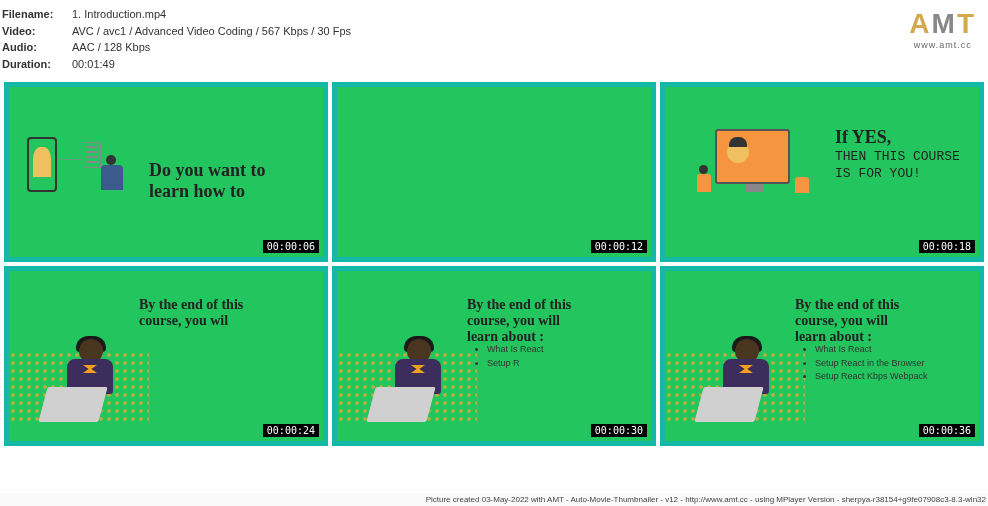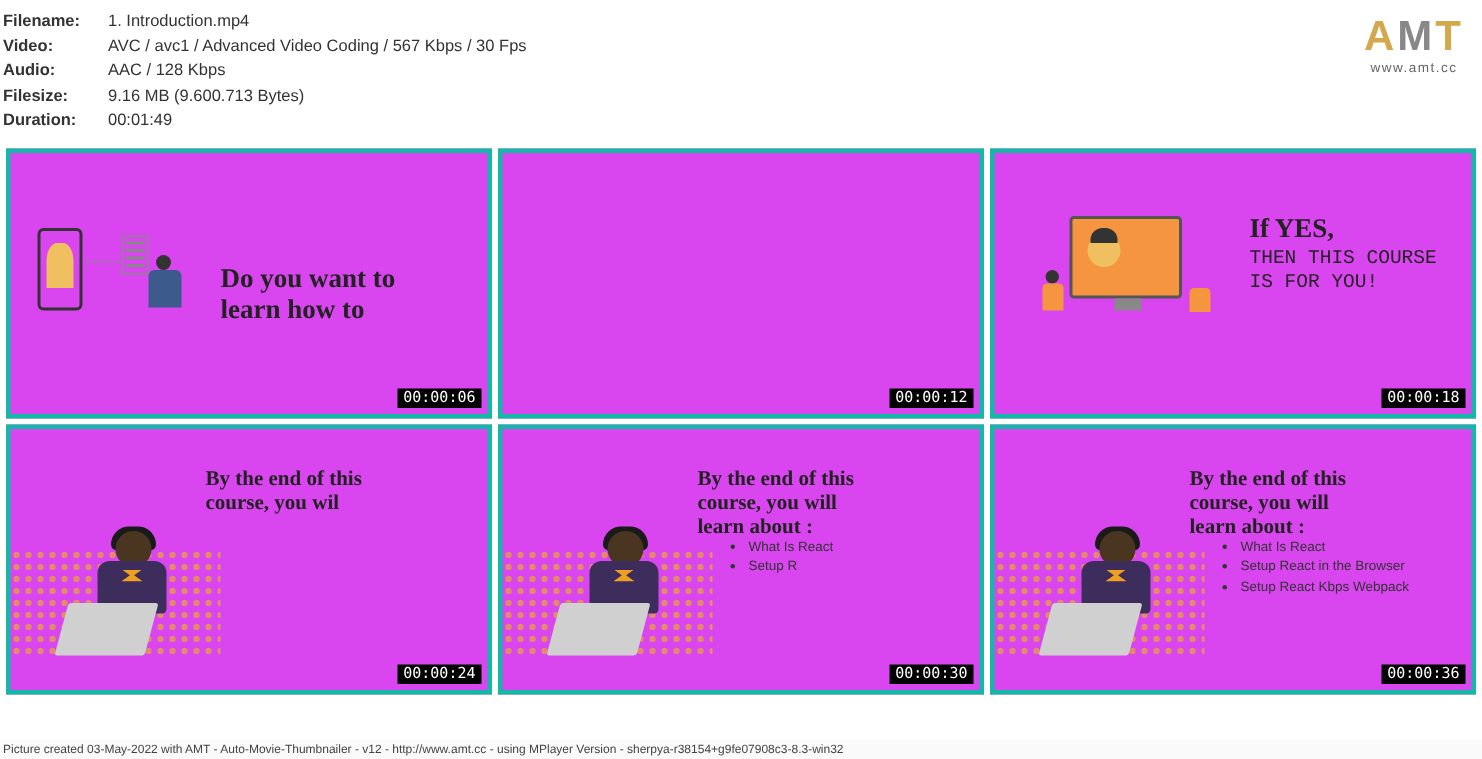--- a/index.html
+++ b/index.html
@@ -7,21 +7,21 @@
 .header{padding:6px 2px;font-size:11px;color:#333;line-height:1.5}
 .header-row{display:flex}
 .header-label{width:70px;font-weight:bold}
 .logo-area{position:absolute;top:8px;right:12px;text-align:center}
 .logo-text{font-size:28px;font-weight:bold;color:#999;letter-spacing:2px;font-family:Liberation Sans, sans-serif}
 .logo-text .a{color:#d4a84c}
 .logo-text .m{color:#888}
 .logo-text .t{color:#d4a84c}
 .logo-url{font-size:9px;color:#666;letter-spacing:1px}
 .grid{display:grid;grid-template-columns:repeat(3,1fr);gap:4px;padding:4px}
-.thumb{position:relative;background:#d946ef;border:3px solid #14b8a6;height:180px;overflow:hidden}
+.thumb{position:relative;background:#22c55e;border:5px solid #14b8a6;height:180px;overflow:hidden}
 .thumb-content{position:relative;width:100%;height:100%;padding:12px}
 .timestamp{position:absolute;bottom:4px;right:4px;background:#000;color:#fff;font-size:10px;padding:1px 4px;font-family:monospace}
 .phone-icon{position:absolute;left:18px;top:50px;width:30px;height:55px;border:2px solid #333;border-radius:4px}
 .phone-person{position:absolute;left:24px;top:60px;width:18px;height:30px;background:#f0c060;border-radius:40% 40% 0 0}
 .arrow-line{position:absolute;left:50px;top:72px;width:22px;height:1px;border-top:1px dashed #888}
 .checklist{position:absolute;left:74px;top:55px;width:18px;height:26px;border:1px solid #888}
 .checklist::before{content:"";position:absolute;top:3px;left:2px;width:12px;height:2px;background:#888;box-shadow:0 5px 0 #888,0 10px 0 #888,0 15px 0 #888}
 .person-blue{position:absolute;left:92px;top:68px;width:22px;height:50px}
 .person-blue::before{content:"";position:absolute;top:0;left:5px;width:10px;height:10px;background:#333;border-radius:50%}
 .person-blue::after{content:"";position:absolute;top:10px;left:0;width:22px;height:25px;background:#3d5a8c;border-radius:4px 4px 0 0}
@@ -39,42 +39,38 @@
 .t3-sub{position:absolute;left:170px;top:62px;font-family:Liberation Mono, monospace;font-size:13px;color:#222;line-height:1.3}
 .dot-wall{position:absolute;left:0;top:80px;width:140px;height:70px;background:radial-gradient(circle,#e6a830 2px,transparent 2px);background-size:8px 8px;opacity:0.7}
 .laptop-person{position:absolute;left:40px;top:68px;width:85px;height:90px}
 .head{position:absolute;top:0;left:30px;width:24px;height:24px;background:#4a3520;border-radius:50%}
 .hair{position:absolute;top:-3px;left:27px;width:30px;height:16px;background:#1a1a1a;border-radius:12px 12px 4px 4px}
 .body-purple{position:absolute;top:20px;left:18px;width:46px;height:35px;background:#3d2d5c;border-radius:8px 8px 3px 3px}
 .bowtie{position:absolute;top:26px;left:34px;width:14px;height:8px;background:#f0a020;clip-path:polygon(0 0,40% 50%,0 100%,100% 100%,60% 50%,100% 0)}
 .laptop{position:absolute;top:48px;left:-6px;width:60px;height:35px;background:#d0d0d0;transform:skewX(-15deg);border-radius:2px}
 .t4-text{left:130px;top:26px;font-size:14px;line-height:1.15}
 .bullets{position:absolute;left:148px;top:72px;font-size:9px;color:#333;line-height:1.5}
-.bullets li{list-style:disc;margin-left:16px}
-.footer{position:absolute;bottom:0;left:0;right:0;font-size:8px;color:#444;text-align:left;padding:2px;background:#fafafa}
+.bullets li{list-style:disc;margin-left:2px}
+.footer{position:absolute;bottom:0;left:0;right:0;font-size:8px;color:#444;text-align:right;padding:2px;background:#fafafa}
 </style>
 </head>
 <body>
 
 <div class="header">
   <div class="header-row">
       <span class="header-label">Filename:</span>
       <span>1. Introduction.mp4</span>
     </div>
   <div class="header-row">
       <span class="header-label">Video:</span>
       <span>AVC / avc1 / Advanced Video Coding / 567 Kbps / 30 Fps</span>
     </div>
   <div class="header-row">
       <span class="header-label">Audio:</span>
       <span>AAC / 128 Kbps</span>
-    </div>
-  <div class="header-row">
-      <span class="header-label">Filesize:</span>
-      <span>9.16 MB (9.600.713 Bytes)</span>
     </div>
   <div class="header-row">
       <span class="header-label">Duration:</span>
       <span>00:01:49</span>
     </div>
 </div>
 
 <div class="logo-area">
   <div class="logo-text"><span class="a">A</span><span class="m">M</span><span class="t">T</span></div>
   <div class="logo-url">www.amt.cc</div>

